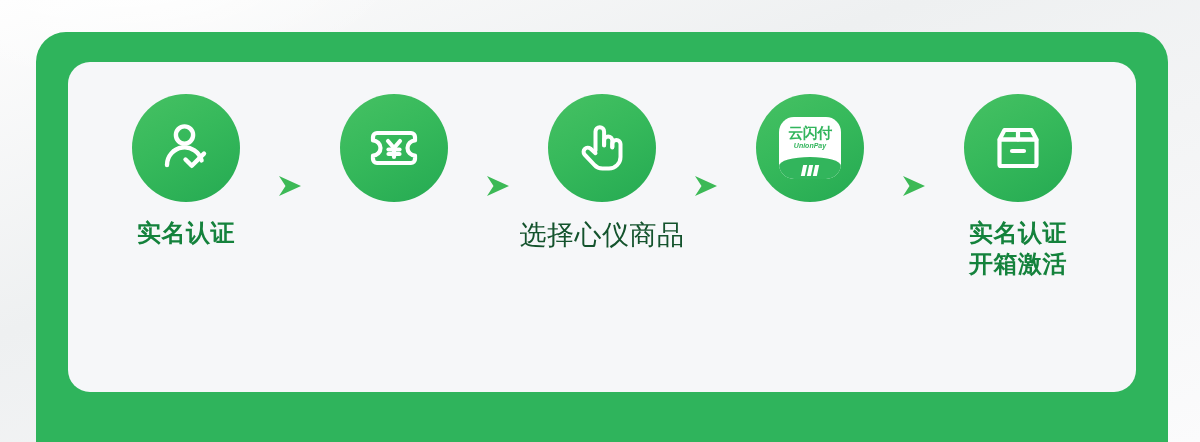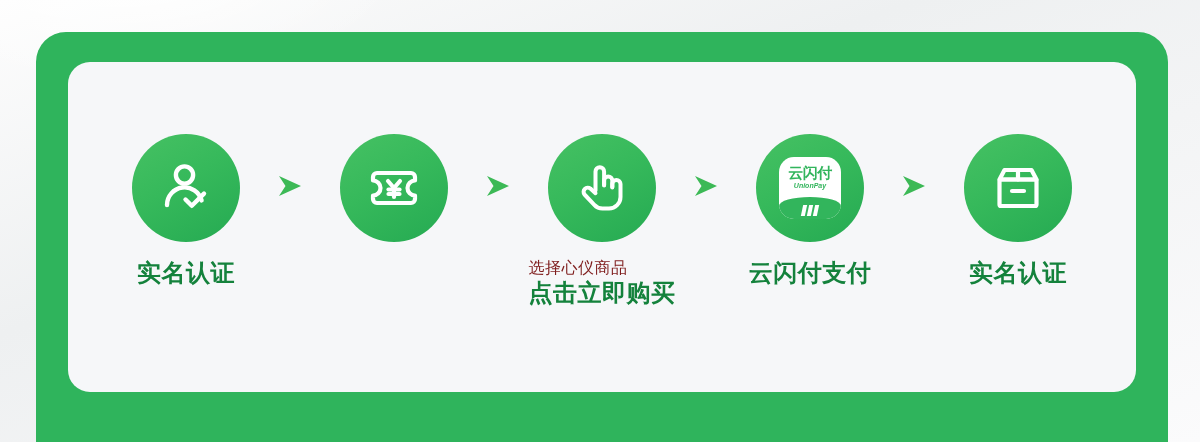--- a/index.html
+++ b/index.html
@@ -57,21 +57,21 @@
     display: flex;
     align-items: flex-start;
     justify-content: center;
   }
 
   .step {
     width: 156px;
     display: flex;
     flex-direction: column;
     align-items: center;
-    padding-top: 72px;
+    padding-top: 32px;
   }
 
   .step-circle {
     width: 108px;
     height: 108px;
     border-radius: 50%;
     background: linear-gradient(150deg, #46c163 0%, #36b95b 45%, #25aa52 100%);
     display: flex;
     align-items: center;
     justify-content: center;
@@ -89,23 +89,23 @@
   .label-line { display: block; }
 
   .label-strong {
     font-size: 24px;
     font-weight: bold;
     color: #14823c;
     letter-spacing: 0.5px;
   }
 
   .label-muted {
-    font-size: 16px;
+    font-size: 27px;
     font-weight: normal;
-    color: #7f1d1d;
+    color: #14532d;
     letter-spacing: 0.5px;
   }
 
   
   .step-arrow {
     width: 52px;
     flex: none;
     display: flex;
     align-items: flex-start;
     justify-content: center;
@@ -229,21 +229,20 @@
           <path d="M33.1 28.5 V23.5 a4.1 4.1 0 0 1 8.2 0 V30"></path>
           <path d="M41.3 30.5 V27 a4.1 4.1 0 0 1 8.2 0 V40
                    a11.5 11.5 0 0 1 -11.5 11.5 h-6.5
                    a11 11 0 0 1 -8.2 -3.7 L13.5 37.5
                    a4.2 4.2 0 0 1 5.9 -5.9 l5.1 4.6"></path>
         </svg>
       </span>
     </div>
     <div class="step-labels">
       <span class="label-line label-muted">选择心仪商品</span>
-      <span class="label-line label-strong">点击立即购买</span>
     </div>
   </div>
 
   <div class="step-arrow">
     <span>
       <svg width="28" height="24" viewBox="0 0 28 24">
         <path d="M3 2 L25 12 L3 22 L9.5 12 Z" fill="#3cb956"></path>
       </svg>
     </span>
   </div>
@@ -254,21 +253,20 @@
         <div class="up-wordmark">云闪付</div>
         <div class="up-subword">UnionPay</div>
         <div class="up-band">
           <span class="up-bar"></span>
           <span class="up-bar"></span>
           <span class="up-bar"></span>
         </div>
       </div>
     </div>
     <div class="step-labels">
-      <span class="label-line label-strong">云闪付支付</span>
     </div>
   </div>
 
   <div class="step-arrow">
     <span>
       <svg width="28" height="24" viewBox="0 0 28 24">
         <path d="M3 2 L25 12 L3 22 L9.5 12 Z" fill="#3cb956"></path>
       </svg>
     </span>
   </div>
@@ -279,16 +277,17 @@
         <svg width="60" height="60" viewBox="0 0 60 60" fill="none" stroke="#ffffff" stroke-width="4.2" stroke-linecap="round" stroke-linejoin="round">
           <path d="M11.5 21.5 L16.5 12 H43.5 L48.5 21.5 Z"></path>
           <path d="M30 12 V21.5"></path>
           <rect x="11.5" y="21.5" width="37" height="26.5" rx="1.6"></rect>
           <path d="M24 33 h12"></path>
         </svg>
       </span>
     </div>
     <div class="step-labels">
       <span class="label-line label-strong">实名认证</span>
+      <span class="label-line label-strong">开箱激活</span>
     </div>
   </div>
 
 </div>
 
 </body></html>

